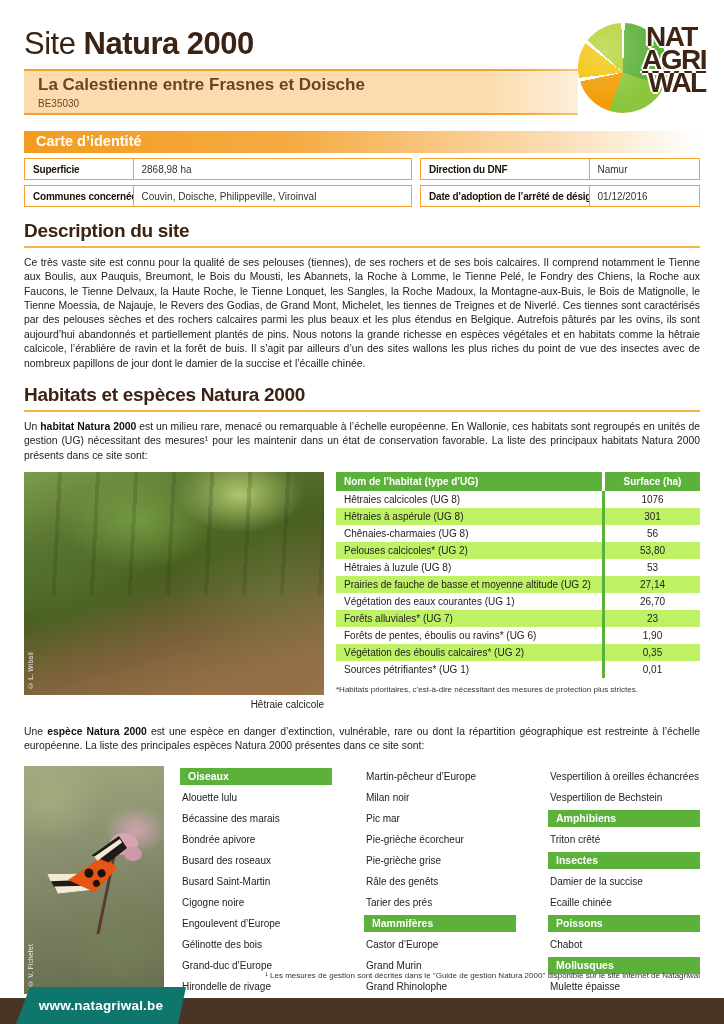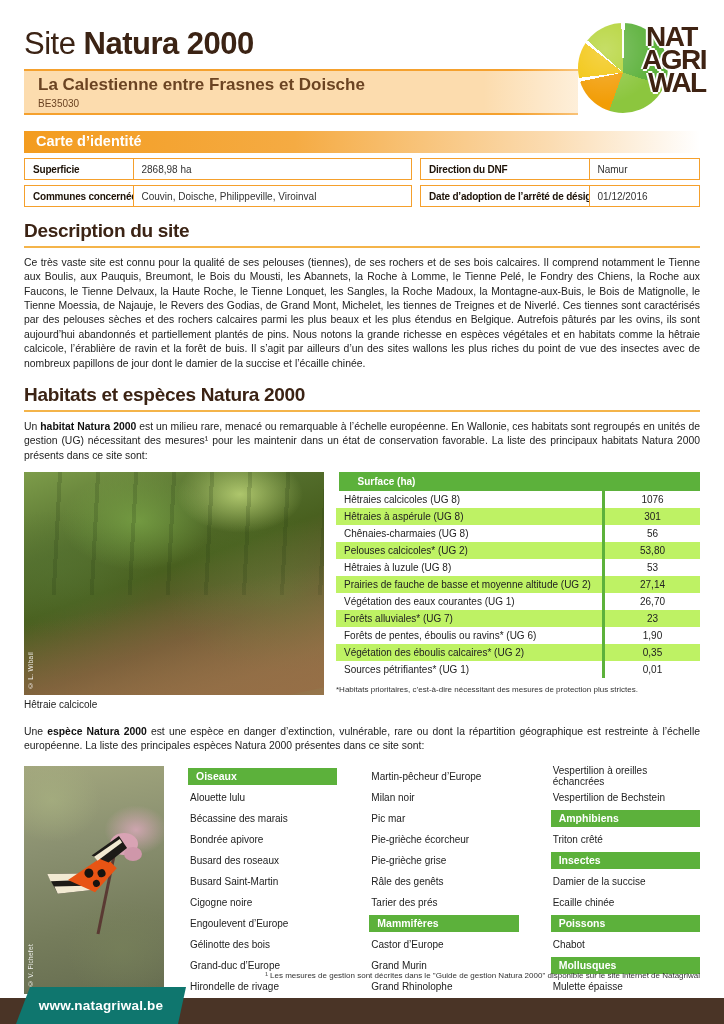--- a/index.html
+++ b/index.html
@@ -31,21 +31,21 @@
         #f2c50d 63deg 108deg, #ffffff 108deg 112deg,
         #b3d334 112deg 158deg, #ffffff 158deg 162deg,
         #5cb13b 162deg 268deg, #8cc63e 268deg 360deg);
   }
   .logo-text {
     position:absolute; left:48px; top:6px; font-weight:700; font-size:28px; line-height:0.82;
     letter-spacing:-1.5px; color:#3f2313;
     text-shadow:-2px 0 0 #fff, 2px 0 0 #fff, 0 -2px 0 #fff, 0 2px 0 #fff;
     margin-left:20px;
   }
-  .logo-text div:nth-child(2){ margin-left:-4px; }
+  .logo-text div:nth-child(2){ margin-left:-4px;text-decoration:underline; }
   .logo-text div:nth-child(3){ margin-left:2px; }
 
   
   .section-band {
     margin-top:16px; height:22px; line-height:21px; padding-left:12px;
     font-size:14.5px; font-weight:700; color:#fff;
     background:linear-gradient(to right,#f39c1f 0%, #f5ab43 40%, #fbdcb2 78%, #fff 100%);
   }
   .id-grid { display:grid; grid-template-columns:110px 278px 8px 170px 1fr; row-gap:5px; margin-top:5px; }
   .id-cell { border:1.5px solid #f5a02c; background:#fff; padding:4.5px 8px; font-size:10px; display:flex; align-items:center; }
@@ -79,21 +79,21 @@
   .forest-img::after {
     content:""; position:absolute; left:-20%; bottom:-10%; width:140%; height:55%;
     transform:rotate(-12deg);
     background:linear-gradient(to top, rgba(150,110,70,.85), rgba(150,110,70,0));
   }
   .photo-credit {
     position:absolute; left:3px; bottom:6px; z-index:2;
     writing-mode:vertical-rl; transform:rotate(180deg);
     font-size:6.5px; color:rgba(255,255,255,.9); letter-spacing:.3px;
   }
-  .photo-caption { margin-top:4px; text-align:left; font-size:10px; color:#222; }
+  .photo-caption { margin-top:4px; text-align:right; font-size:10px; color:#222; }
 
   .hab-table-wrap { flex:1; }
   .hab-table { width:100%; }
   .hab-tr { display:flex; }
   .hab-th { background:#5cb13b; color:#fff; font-weight:700; font-size:10.5px; }
   .hab-td, .hab-hd { padding:3px 8px; font-size:10px; }
   .hab-hd { padding-top:4px; padding-bottom:4px; }
   .hab-hd.name { flex:1; }
   .hab-hd.surf { width:98px; text-align:center; border-left:3px solid #fff; }
   .hab-td.name { flex:1; color:#222; }
@@ -106,21 +106,21 @@
   .butterfly-photo { position:relative; width:140px; }
   .butterfly-img {
     position:relative; width:140px; height:228px; overflow:hidden;
     background:
       radial-gradient(ellipse 45px 35px at 80% 28%, rgba(222,170,190,.8), transparent 70%),
       radial-gradient(ellipse 70px 60px at 20% 15%, rgba(170,180,130,.6), transparent 70%),
       radial-gradient(ellipse 80px 70px at 70% 80%, rgba(120,130,90,.6), transparent 70%),
       linear-gradient(170deg,#a3a77e 0%, #8a9070 35%, #757c5b 70%, #666d50 100%);
   }
   .butterfly-img svg { position:absolute; left:14px; top:50px; }
-  .species-columns { flex:1; display:grid; grid-template-columns:repeat(3,1fr); column-gap:32px; align-content:start;margin-left:8px; }
+  .species-columns { flex:1; display:grid; grid-template-columns:repeat(3,1fr); column-gap:32px; align-content:start; }
   .sp-row { height:21px; display:flex; align-items:center; }
   .sp-item { font-size:10px; color:#222; padding-left:2px; }
   .sp-header { width:100%; background:#5cb13b; color:#fff; font-weight:700; font-size:10.5px; padding:2px 8px 3px; }
 
   
   .page-footnote { position:absolute; right:24px; bottom:44px; font-size:8px; color:#333; }
   .footer-bar { position:absolute; left:0; right:0; bottom:0; height:26px; background:#4a3426; }
   .footer-badge {
     position:absolute; left:16px; bottom:0; width:170px; height:37px; background:#0f766e;
     clip-path:polygon(14px 0, 100% 0, calc(100% - 8px) 100%, 0 100%);
@@ -172,20 +172,21 @@
     <div class="hab-row">
       <div class="forest-photo">
         <div class="forest-img">
           <div class="photo-credit">© L. Wibail</div>
         </div>
         <div class="photo-caption">Hêtraie calcicole</div>
       </div>
       <div class="hab-table-wrap">
         <div class="hab-table">
           <div class="hab-tr hab-th">
+            <div class="hab-hd name">Nom de l’habitat (type d’UG)</div>
             <div class="hab-hd surf">Surface (ha)</div>
           </div>
           <div id="hab-rows">
               <div class="hab-tr">
                 <div class="hab-td name">Hêtraies calcicoles (UG 8)</div>
                 <div class="hab-td surf">1076</div>
               </div>
               <div class="hab-tr alt">
                 <div class="hab-td name">Hêtraies à aspérule (UG 8)</div>
                 <div class="hab-td surf">301</div>

